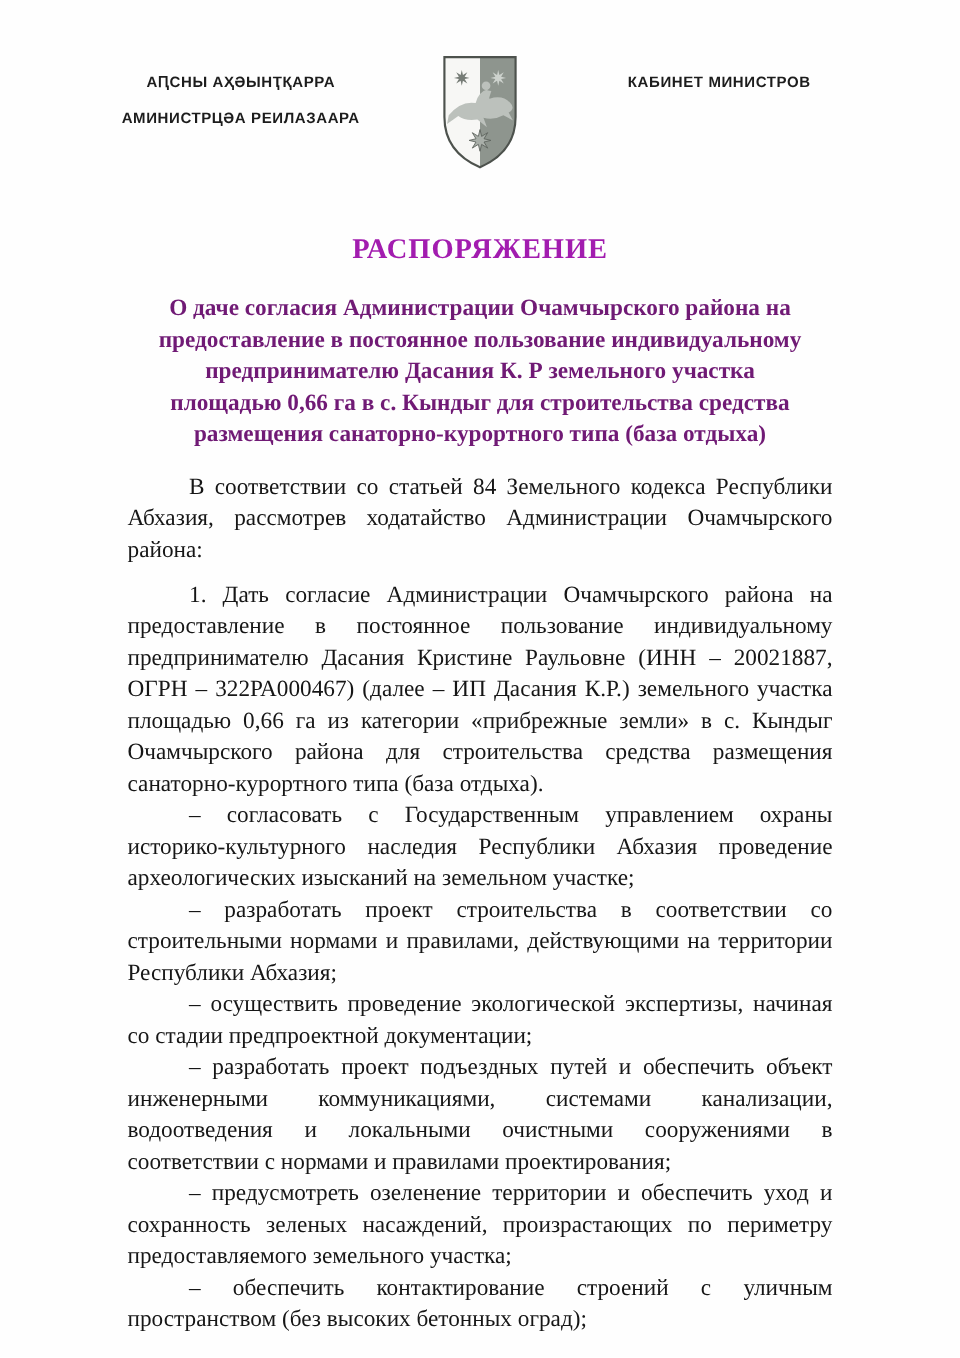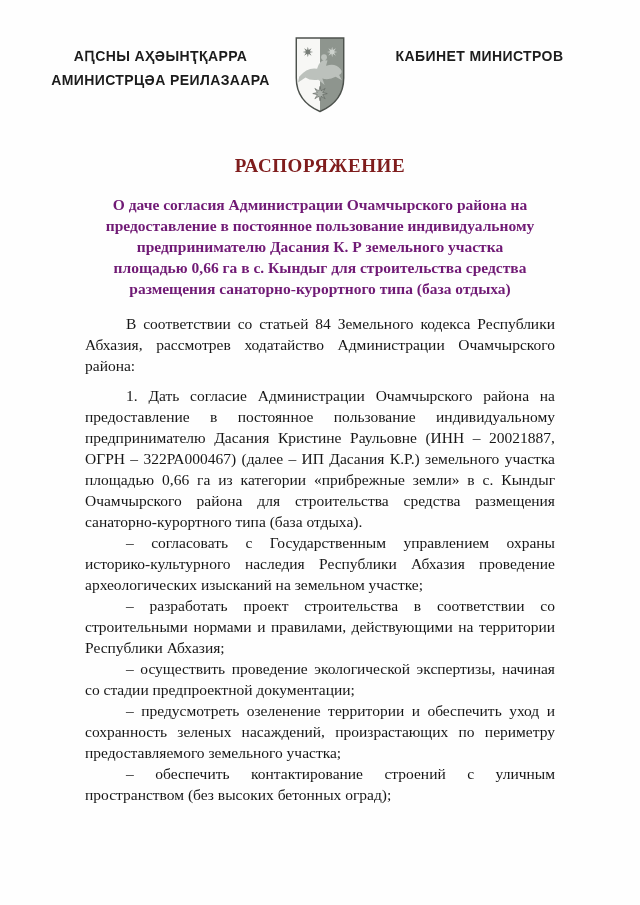--- a/index.html
+++ b/index.html
@@ -20,40 +20,40 @@
   .letterhead {
     display: flex;
     align-items: flex-start;
     padding: 34px 44px 0 44px;
   }
   .org {
     flex: 1;
     text-align: center;
     font-family: "Liberation Sans", sans-serif;
     font-weight: bold;
-    font-size: 14px;
+    font-size: 10px;
     line-height: 24px;
     letter-spacing: 0.4px;
     margin-top: 10px;
     color: #1c1c1c;
   }
   .emblem {
     width: 58px;
     flex: 0 0 58px;
     margin: 0 14px;
   }
   
   .doc-title {
     margin: 36px 0 0 0;
     text-align: center;
     font-family: "Liberation Serif", serif;
     font-size: 19px;
     font-weight: bold;
     letter-spacing: 0.6px;
-    color: #7f1d1d;
+    color: #a21caf;
   }
   .subject {
     margin: 17px auto 0 auto;
     width: 530px;
     text-align: center;
     font-weight: bold;
     font-size: 15.5px;
     line-height: 21px;
     color: #701a75;
   }
@@ -119,17 +119,18 @@
       <div>площадью 0,66 га в с. Кындыг для строительства средства</div>
       <div>размещения санаторно-курортного типа (база отдыха)</div>
     </div>
 
   <main class="doc-body">
       <p>В соответствии со статьей 84 Земельного кодекса Республики Абхазия, рассмотрев ходатайство Администрации Очамчырского района:</p>
       <p>1. Дать согласие Администрации Очамчырского района на предоставление в постоянное пользование индивидуальному предпринимателю Дасания Кристине Раульовне (ИНН – 20021887, ОГРН – 322РА000467) (далее – ИП Дасания К.Р.) земельного участка площадью 0,66 га из категории «прибрежные земли» в с. Кындыг Очамчырского района для строительства средства размещения санаторно-курортного типа (база отдыха).</p>
       <p>– согласовать с Государственным управлением охраны историко-культурного наследия Республики Абхазия проведение археологических изысканий на земельном участке;</p>
       <p>– разработать проект строительства в соответствии со строительными нормами и правилами, действующими на территории Республики Абхазия;</p>
       <p>– осуществить проведение экологической экспертизы, начиная со стадии предпроектной документации;</p>
+      <p>– разработать проект подъездных путей и обеспечить объект инженерными коммуникациями, системами канализации, водоотведения и локальными очистными сооружениями в соответствии с нормами и правилами проектирования;</p>
       <p>– предусмотреть озеленение территории и обеспечить уход и сохранность зеленых насаждений, произрастающих по периметру предоставляемого земельного участка;</p>
       <p>– обеспечить контактирование строений с уличным пространством (без высоких бетонных оград);</p>
     </main>
 
 </div>
 
 </body></html>

